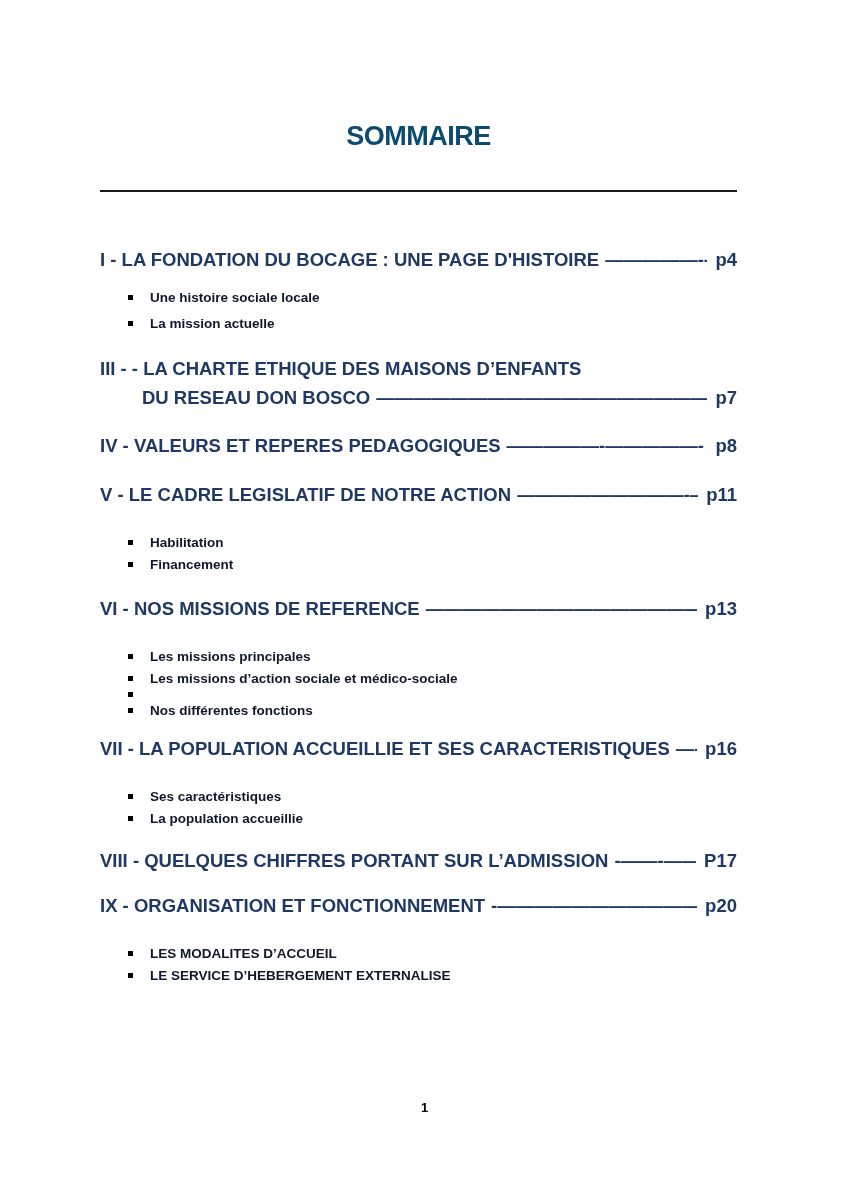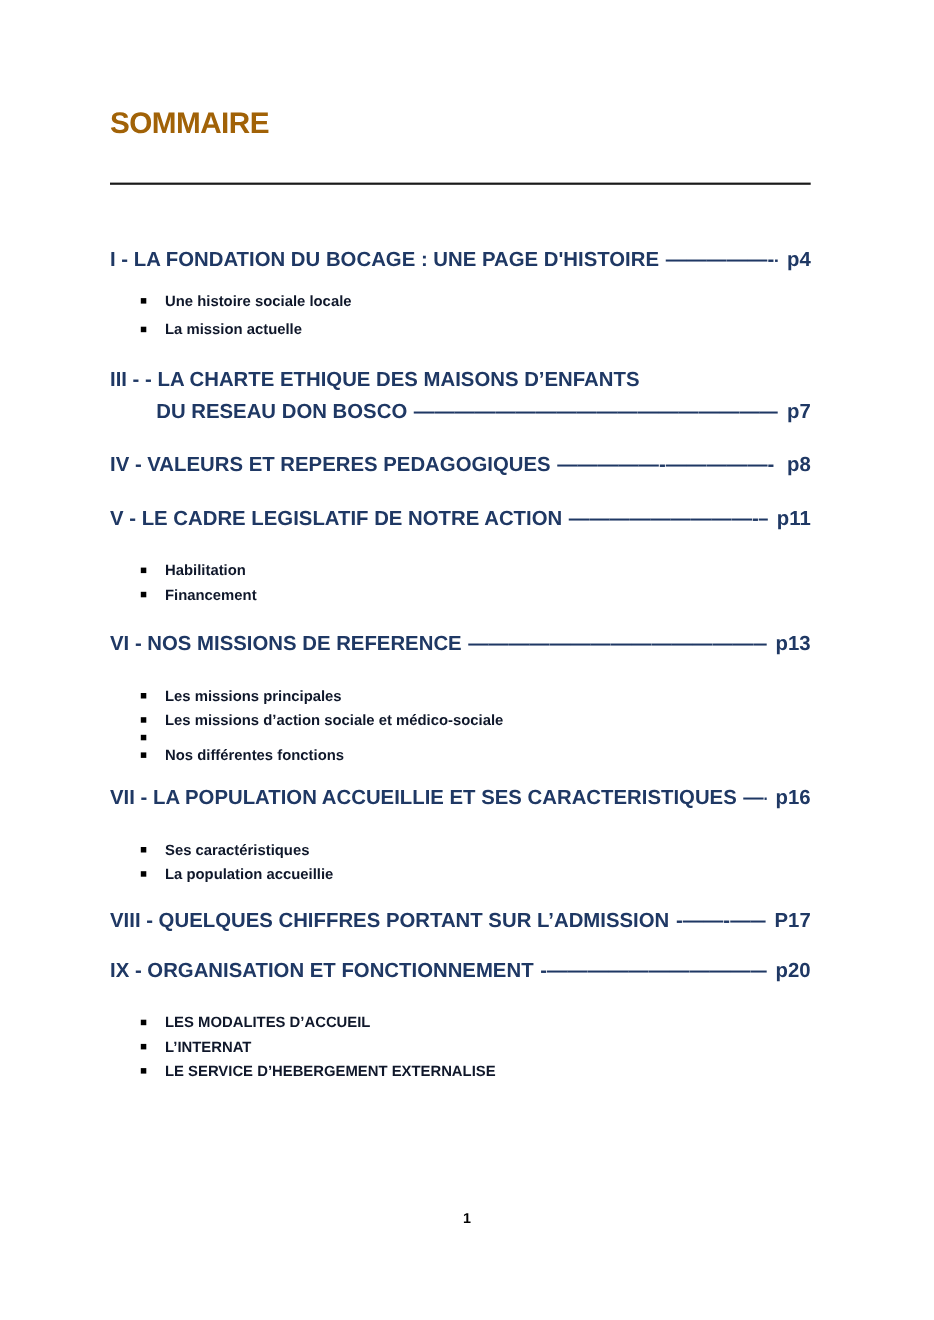--- a/index.html
+++ b/index.html
@@ -2,22 +2,22 @@
 <html><head>
 <meta charset="utf-8">
 <style>
   html,body{margin:0;padding:0;}
   body{
     width:849px;height:1200px;background:#ffffff;position:relative;
     font-family:"Liberation Sans",sans-serif;overflow:hidden;
   }
   .content{padding:0 112px 0 100px;}
   .doc-title{
-    padding-top:96px;text-align:left;font-size:27px;font-weight:bold;
-    color:#a16207;letter-spacing:-0.5px;line-height:32px;
+    padding-top:120px;text-align:center;font-size:27px;font-weight:bold;
+    color:#0c4a6e;letter-spacing:-0.5px;line-height:32px;
   }
   .rule{height:2px;background:#1a1a1a;margin-top:38px;}
   .sec-heading{
     display:flex;justify-content:space-between;align-items:baseline;
     color:#1f3864;font-weight:bold;font-size:18.5px;line-height:23px;white-space:nowrap;
   }
   .h-left{overflow:hidden;flex:0 1 auto;}
   .h-leader{margin-left:6px;}
   .h-page{margin-left:8px;flex:0 0 auto;}
   .h-line1{color:#1f3864;font-weight:bold;font-size:18.5px;line-height:23px;white-space:nowrap;}
@@ -130,23 +130,19 @@
     <span class="h-left"><span>IX - ORGANISATION ET FONCTIONNEMENT</span><span class="h-leader">-————————————</span></span>
     <span class="h-page">p20</span>
   </div>
   <ul class="bullets tight mt12">
     <li>
         <span class="sq"></span>
         <span>LES MODALITES D’ACCUEIL</span>
       </li>
     <li>
         <span class="sq"></span>
-        <span>L’INTERNAT</span>
-      </li>
-    <li>
-        <span class="sq"></span>
         <span>LE SERVICE D’HEBERGEMENT EXTERNALISE</span>
       </li>
   </ul>
 
 </div>
 
 <div class="page-number">1</div>
 
 </body></html>

